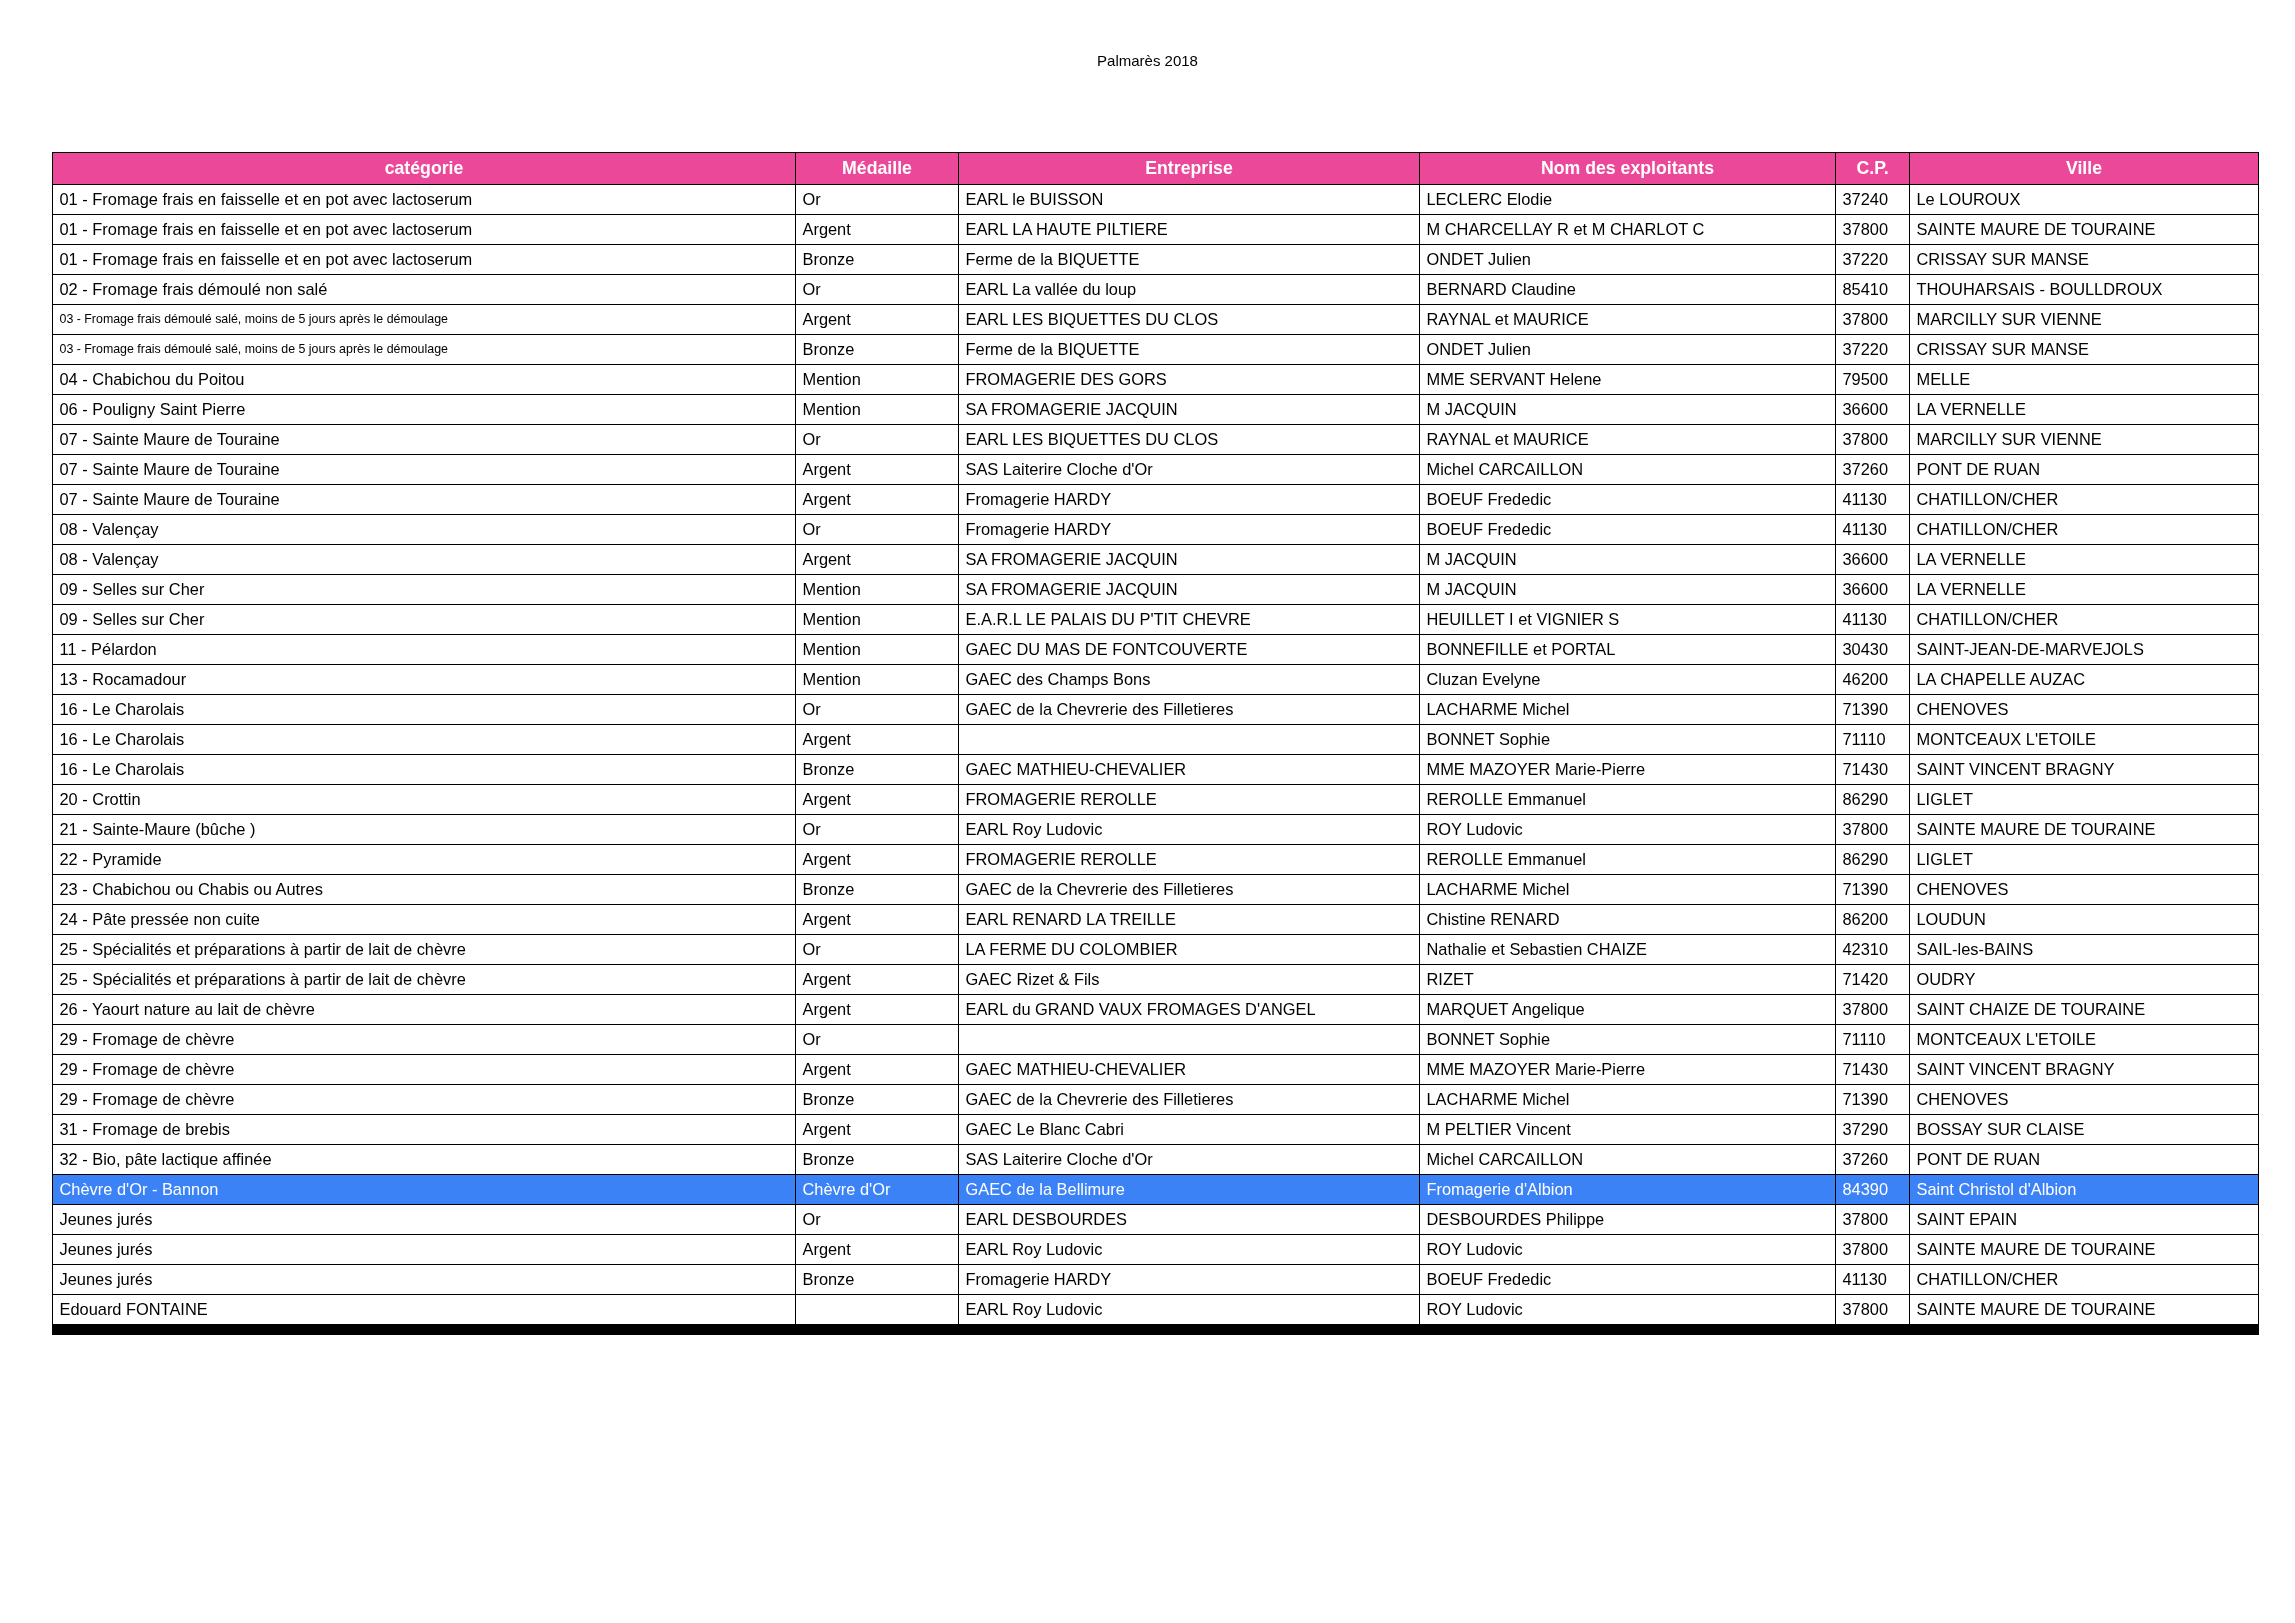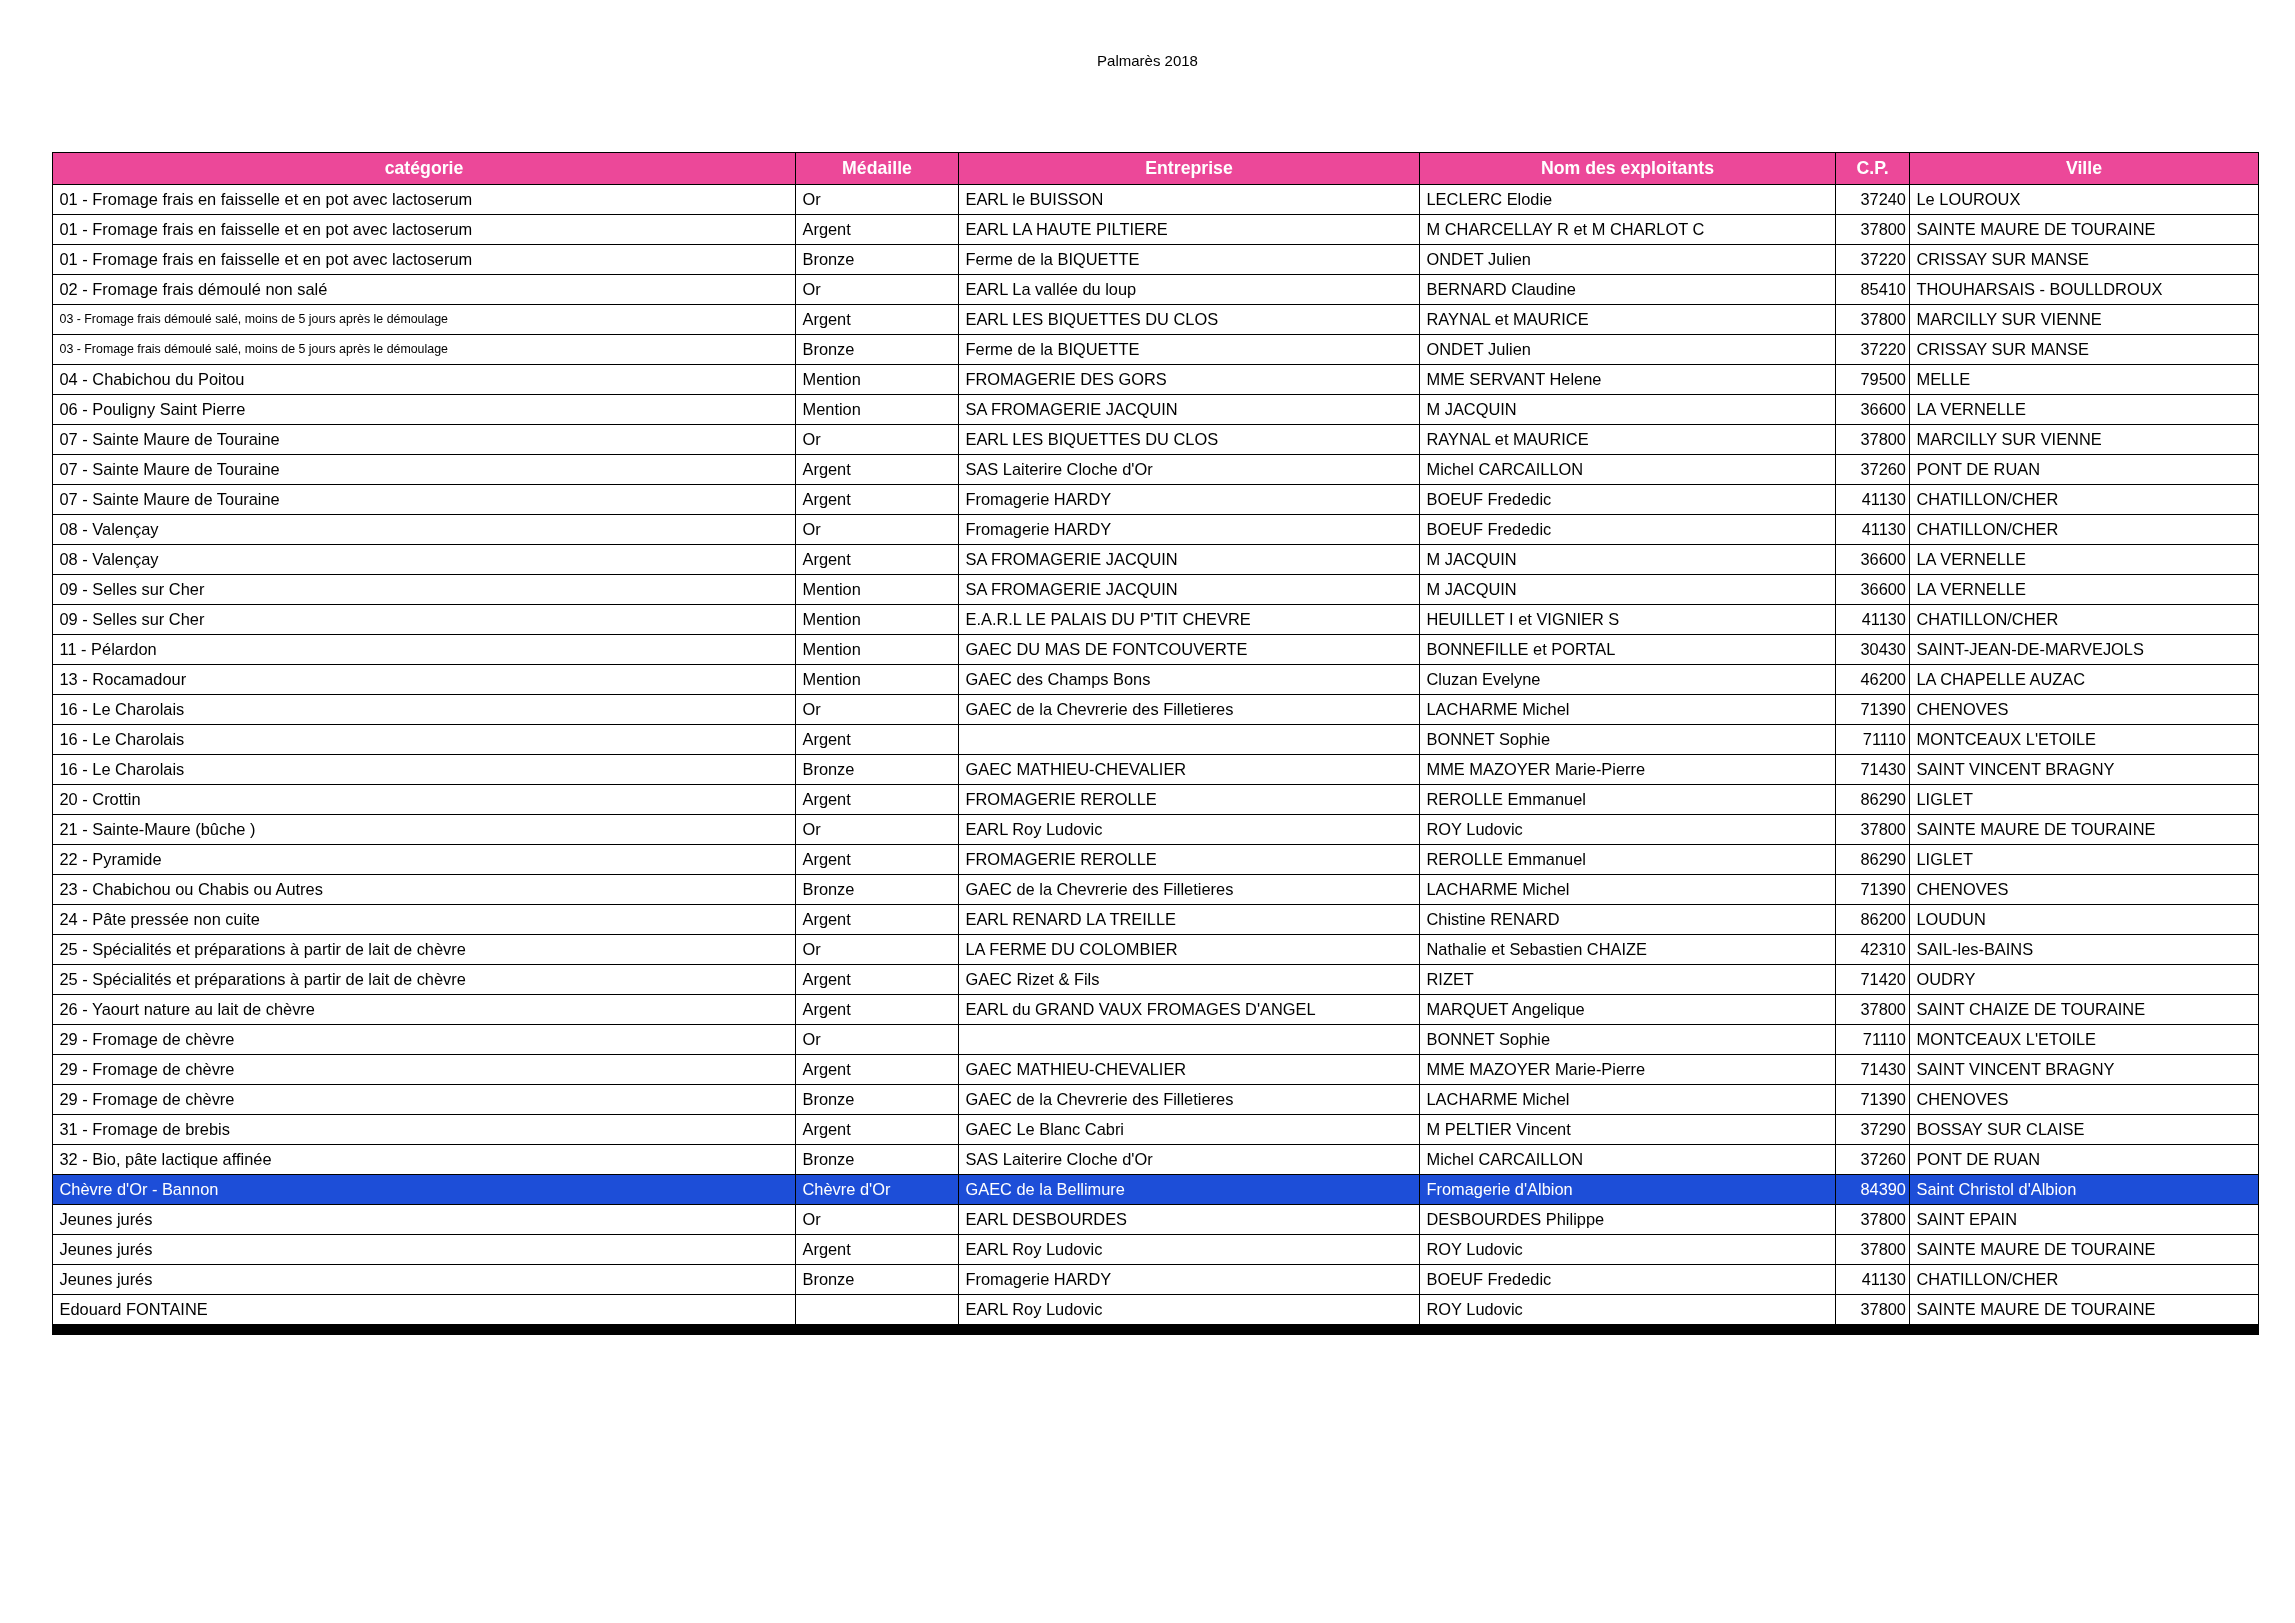--- a/index.html
+++ b/index.html
@@ -47,28 +47,28 @@
   }
   table.results-table thead th {
     background: #ec4899;
     color: #fff;
     font-weight: bold;
     text-align: center;
     font-size: 17.7px;
     height: 31px;
   }
   table.results-table td.col-cp {
-    text-align: right;
+    text-align: left;
     padding-right: 3px;
   }
   table.results-table tr.small td.col-categorie {
     font-size: 12.4px;
   }
   table.results-table tr.highlight td {
-    background: #1d4ed8;
+    background: #3b82f6;
     color: #fff;
     margin-left: 46px;
   }
   table.results-table tr.footer-row td {
     background: #000;
     height: 9.2px;
     padding: 0;
     font-size: 0.7px;
     line-height: 0;
   }

